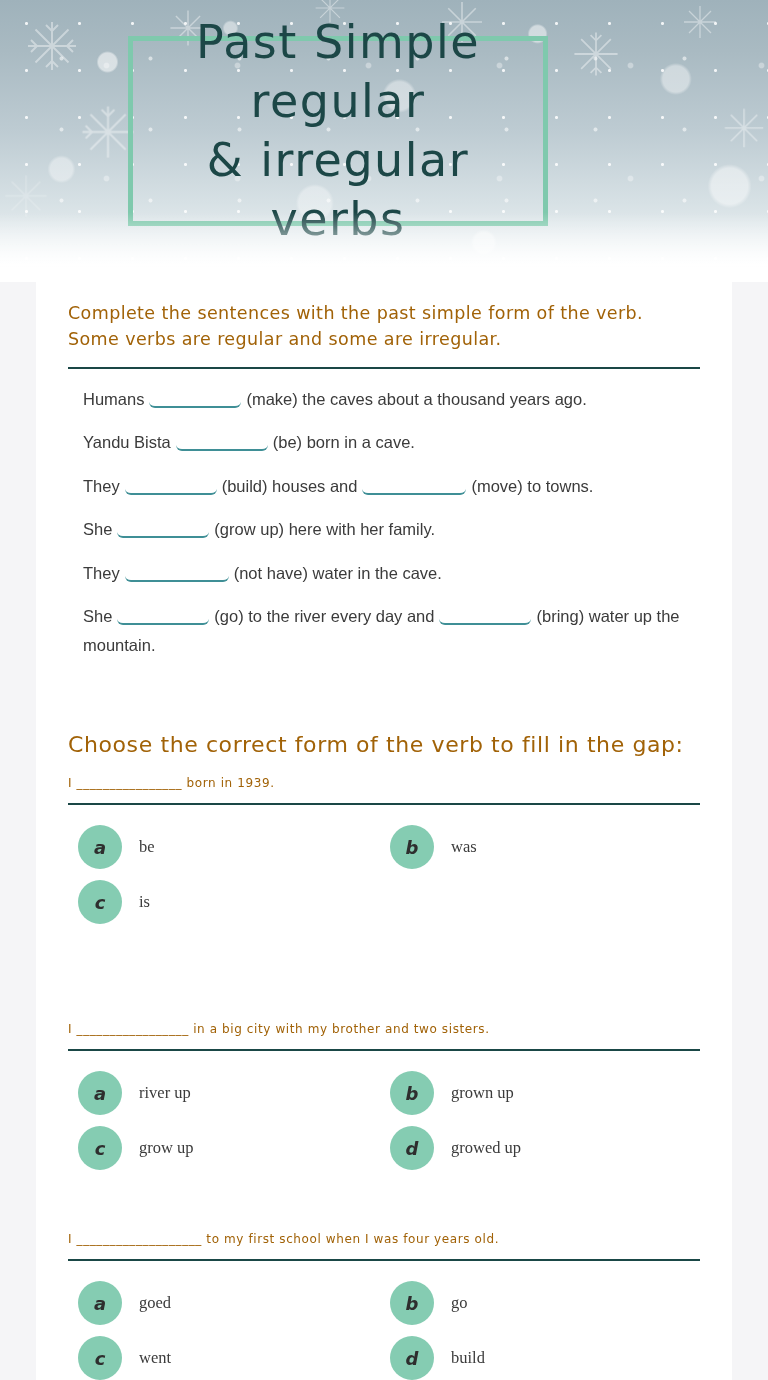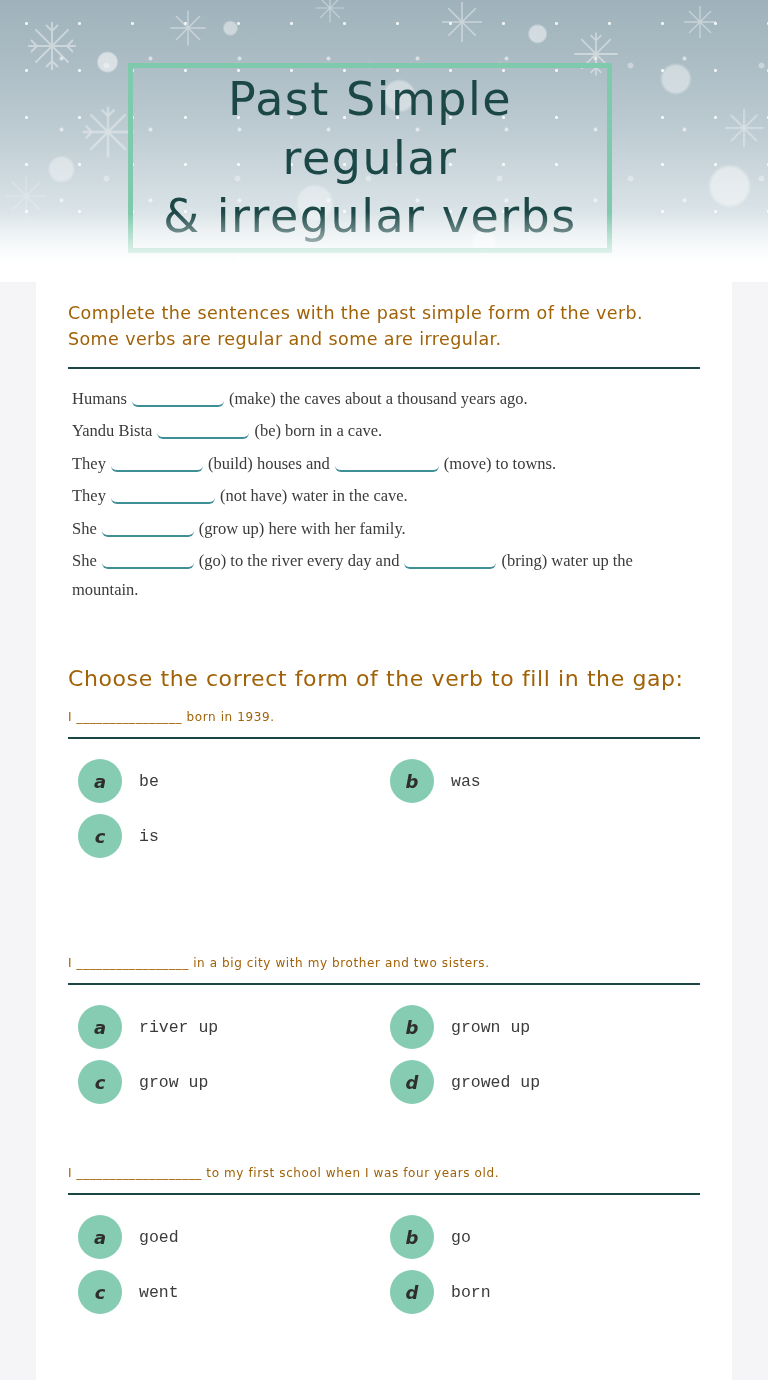--- a/index.html
+++ b/index.html
@@ -55,22 +55,22 @@
     position: absolute;
     left: 0; right: 0; bottom: 0;
     height: 70px;
     background: linear-gradient(180deg, rgba(247,250,251,0) 0%, #ffffff 78%, #ffffff 100%);
     pointer-events: none;
   }
 
   .title-box {
     position: absolute;
     left: 128px;
-    top: 63px;
-    width: 484px;
+    top: 36px;
+    width: 420px;
     height: 190px;
     box-sizing: border-box;
     border: 5px solid #7fc9ad;
     display: flex;
     align-items: center;
     justify-content: center;
     background: transparent;
   }
   .title-text {
     font-family: "DejaVu Sans", sans-serif;
@@ -113,21 +113,21 @@
     margin: 0 0 16px 0;
     width: 632px;
   }
 
   .sentences {
     font-family: "Liberation Sans", sans-serif;
     font-size: 16.5px;
     line-height: 28.5px;
     color: #3b3b3b;
   }
-  .sentences p { margin: 4px; font-family: Liberation Serif, serif; }
+  .sentences p { margin: 15px; }
 
   .blank {
     display: inline-block;
     vertical-align: baseline;
     border-bottom: 2px solid #3f8f96;
     border-radius: 0 0 6px 6px;
     height: 19px;
     margin: 0 5px -3px 5px;
   }
   .b-md { width: 92px; }
@@ -173,21 +173,21 @@
     display: flex;
     align-items: center;
     justify-content: center;
     font-family: "DejaVu Sans", sans-serif;
     font-style: italic;
     font-weight: 700;
     font-size: 18px;
     color: #2e2e2e;
   }
   .opt-label {
-    font-family: Liberation Mono, monospace;
+    font-family: Liberation Serif, serif;
     font-size: 16.5px;
     color: #3b3b3b;
   }
 
   .q-block { margin-bottom: 0; }
   .spacer-lg { height: 96px; }
   .spacer-md { height: 60px; }
 </style>
 </head>
 <body>
@@ -242,22 +242,22 @@
 <div class="card">
 
   <p class="handwrite instructions">Complete the sentences with the past simple form of the verb. Some verbs are regular and some are irregular.</p>
 
   <hr class="rule">
 
   <div class="sentences" id="gapfill-list">
       <p><span>Humans</span><span class="blank b-md"></span><span>(make) the caves about a thousand years ago.</span></p>
       <p><span>Yandu Bista</span><span class="blank b-md"></span><span>(be) born in a cave.</span></p>
       <p><span>They</span><span class="blank b-md"></span><span>(build) houses and</span><span class="blank b-lg"></span><span>(move) to towns.</span></p>
+      <p><span>She</span><span class="blank b-md"></span><span>(grow up) here with her family.</span></p>
       <p><span>They</span><span class="blank b-lg"></span><span>(not have) water in the cave.</span></p>
-      <p><span>She</span><span class="blank b-md"></span><span>(grow up) here with her family.</span></p>
       <p><span>She</span><span class="blank b-md"></span><span>(go) to the river every day and</span><span class="blank b-md"></span><span>(bring) water up the mountain.</span></p>
     </div>
 
   <div class="section-gap"></div>
 
   <p class="handwrite mc-prompt">Choose the correct form of the verb to fill in the gap:</p>
 
   <div id="mc-container">
       <div class="q-block">
         <p class="handwrite q-text">I ________________ born in 1939.</p>
@@ -313,20 +313,20 @@
           <div class="option">
             <div class="bubble">b</div>
             <span class="opt-label">go</span>
           </div>
           <div class="option">
             <div class="bubble">c</div>
             <span class="opt-label">went</span>
           </div>
           <div class="option">
             <div class="bubble">d</div>
-            <span class="opt-label">born</span>
+            <span class="opt-label">build</span>
           </div>
         </div>
       </div>
       <div class="spacer-md"></div>
     </div>
 
 </div>
 
 </body></html>

